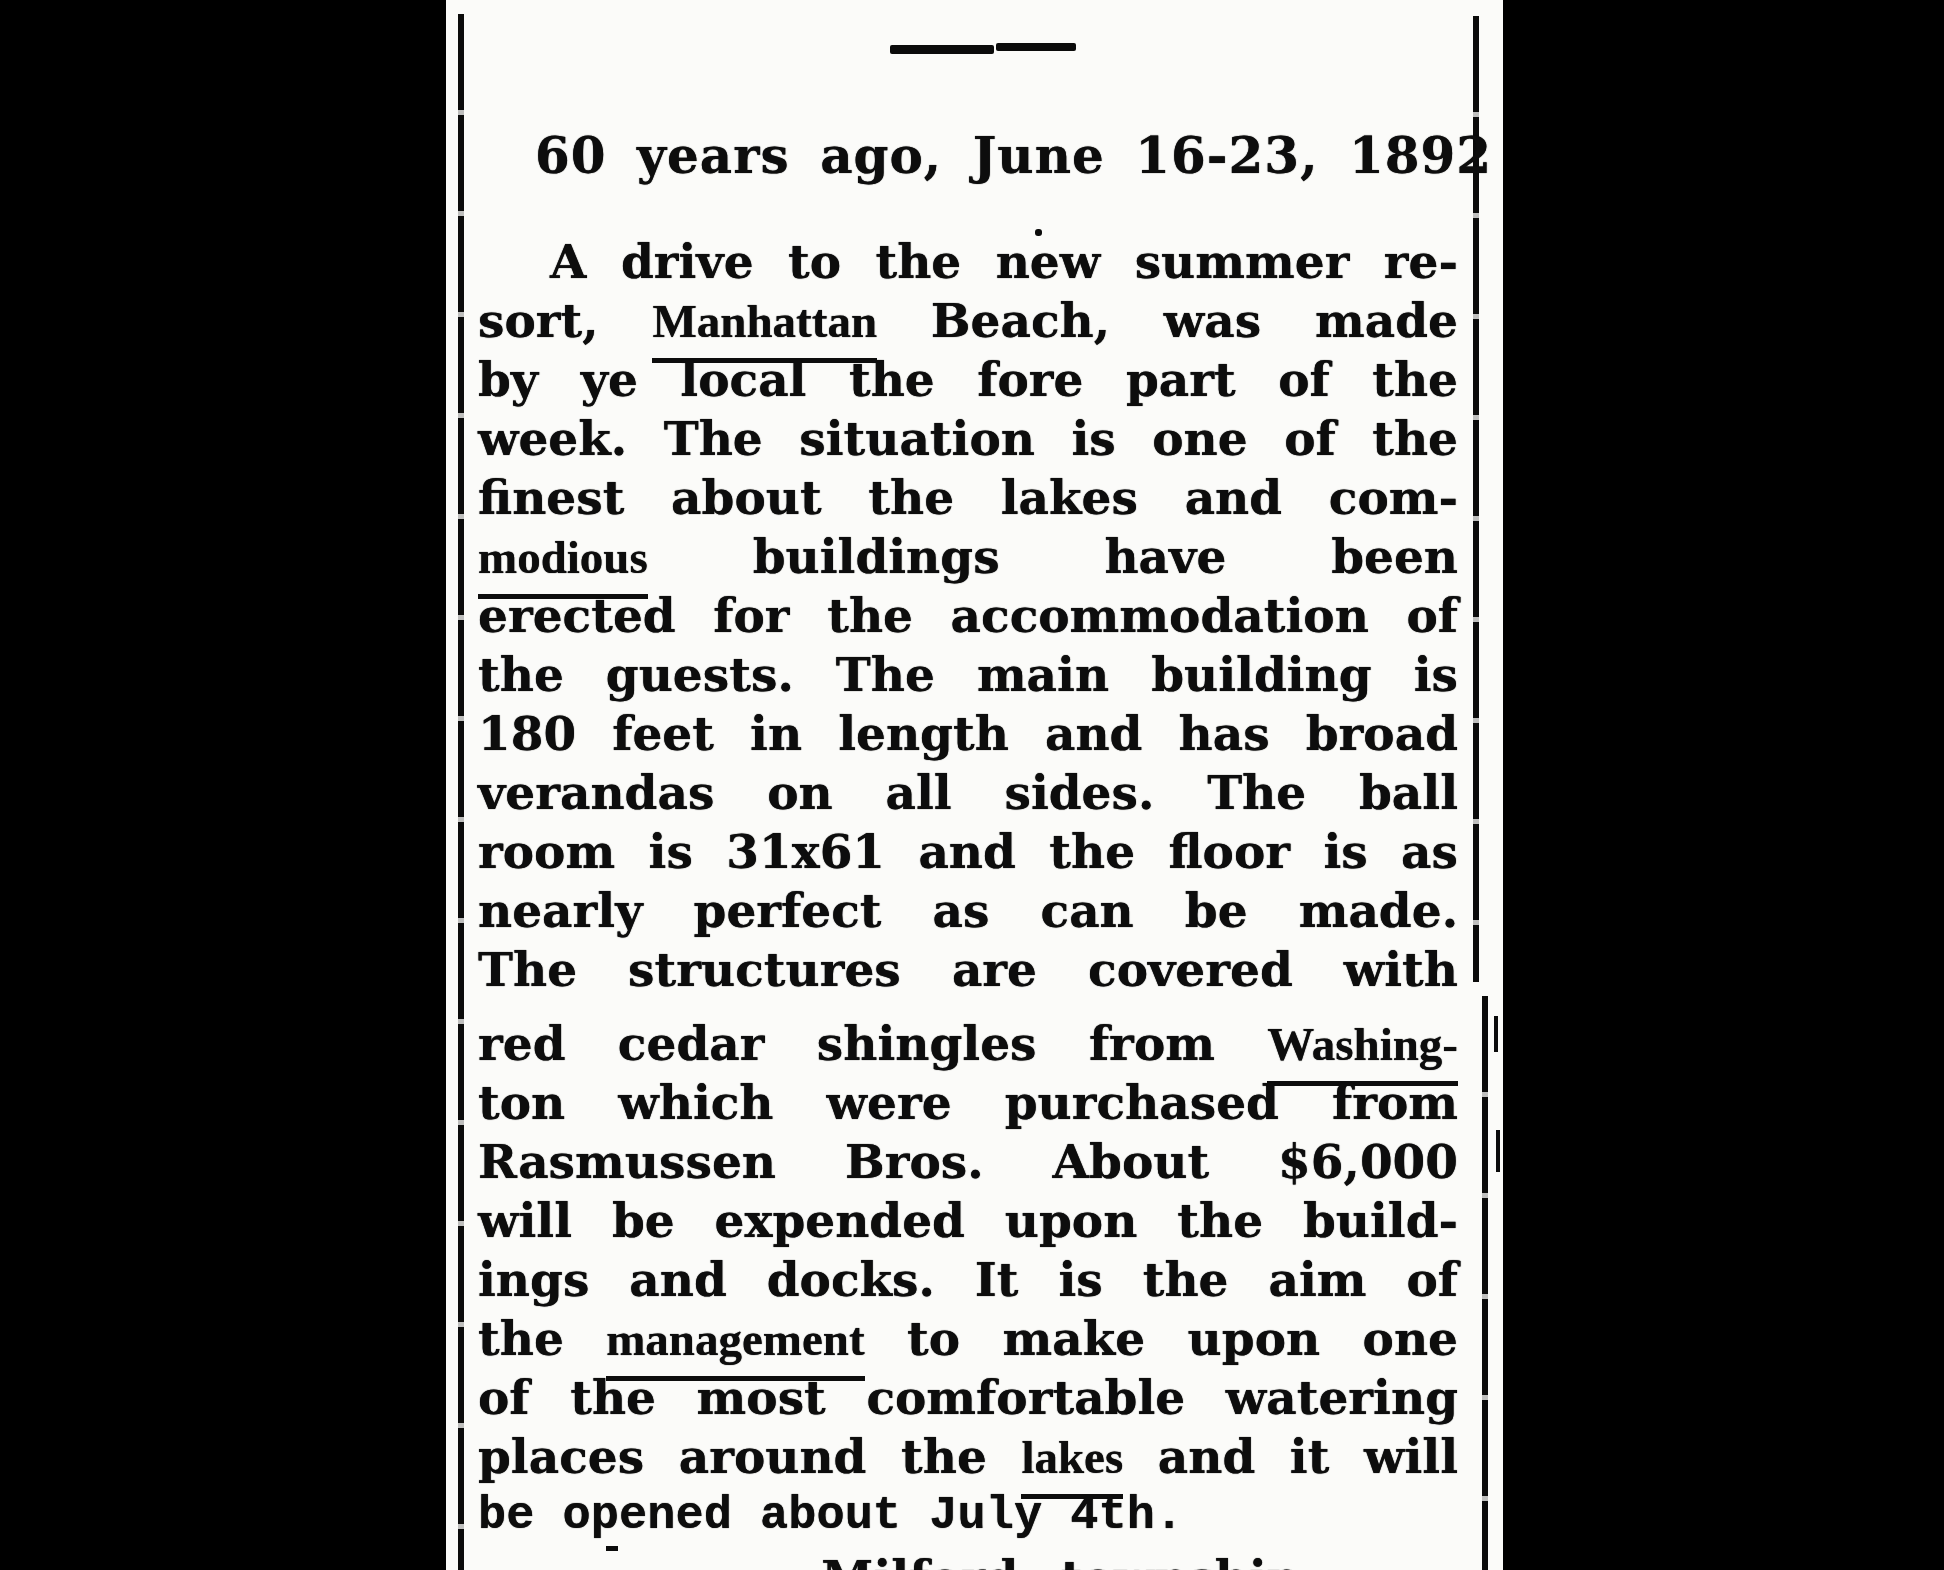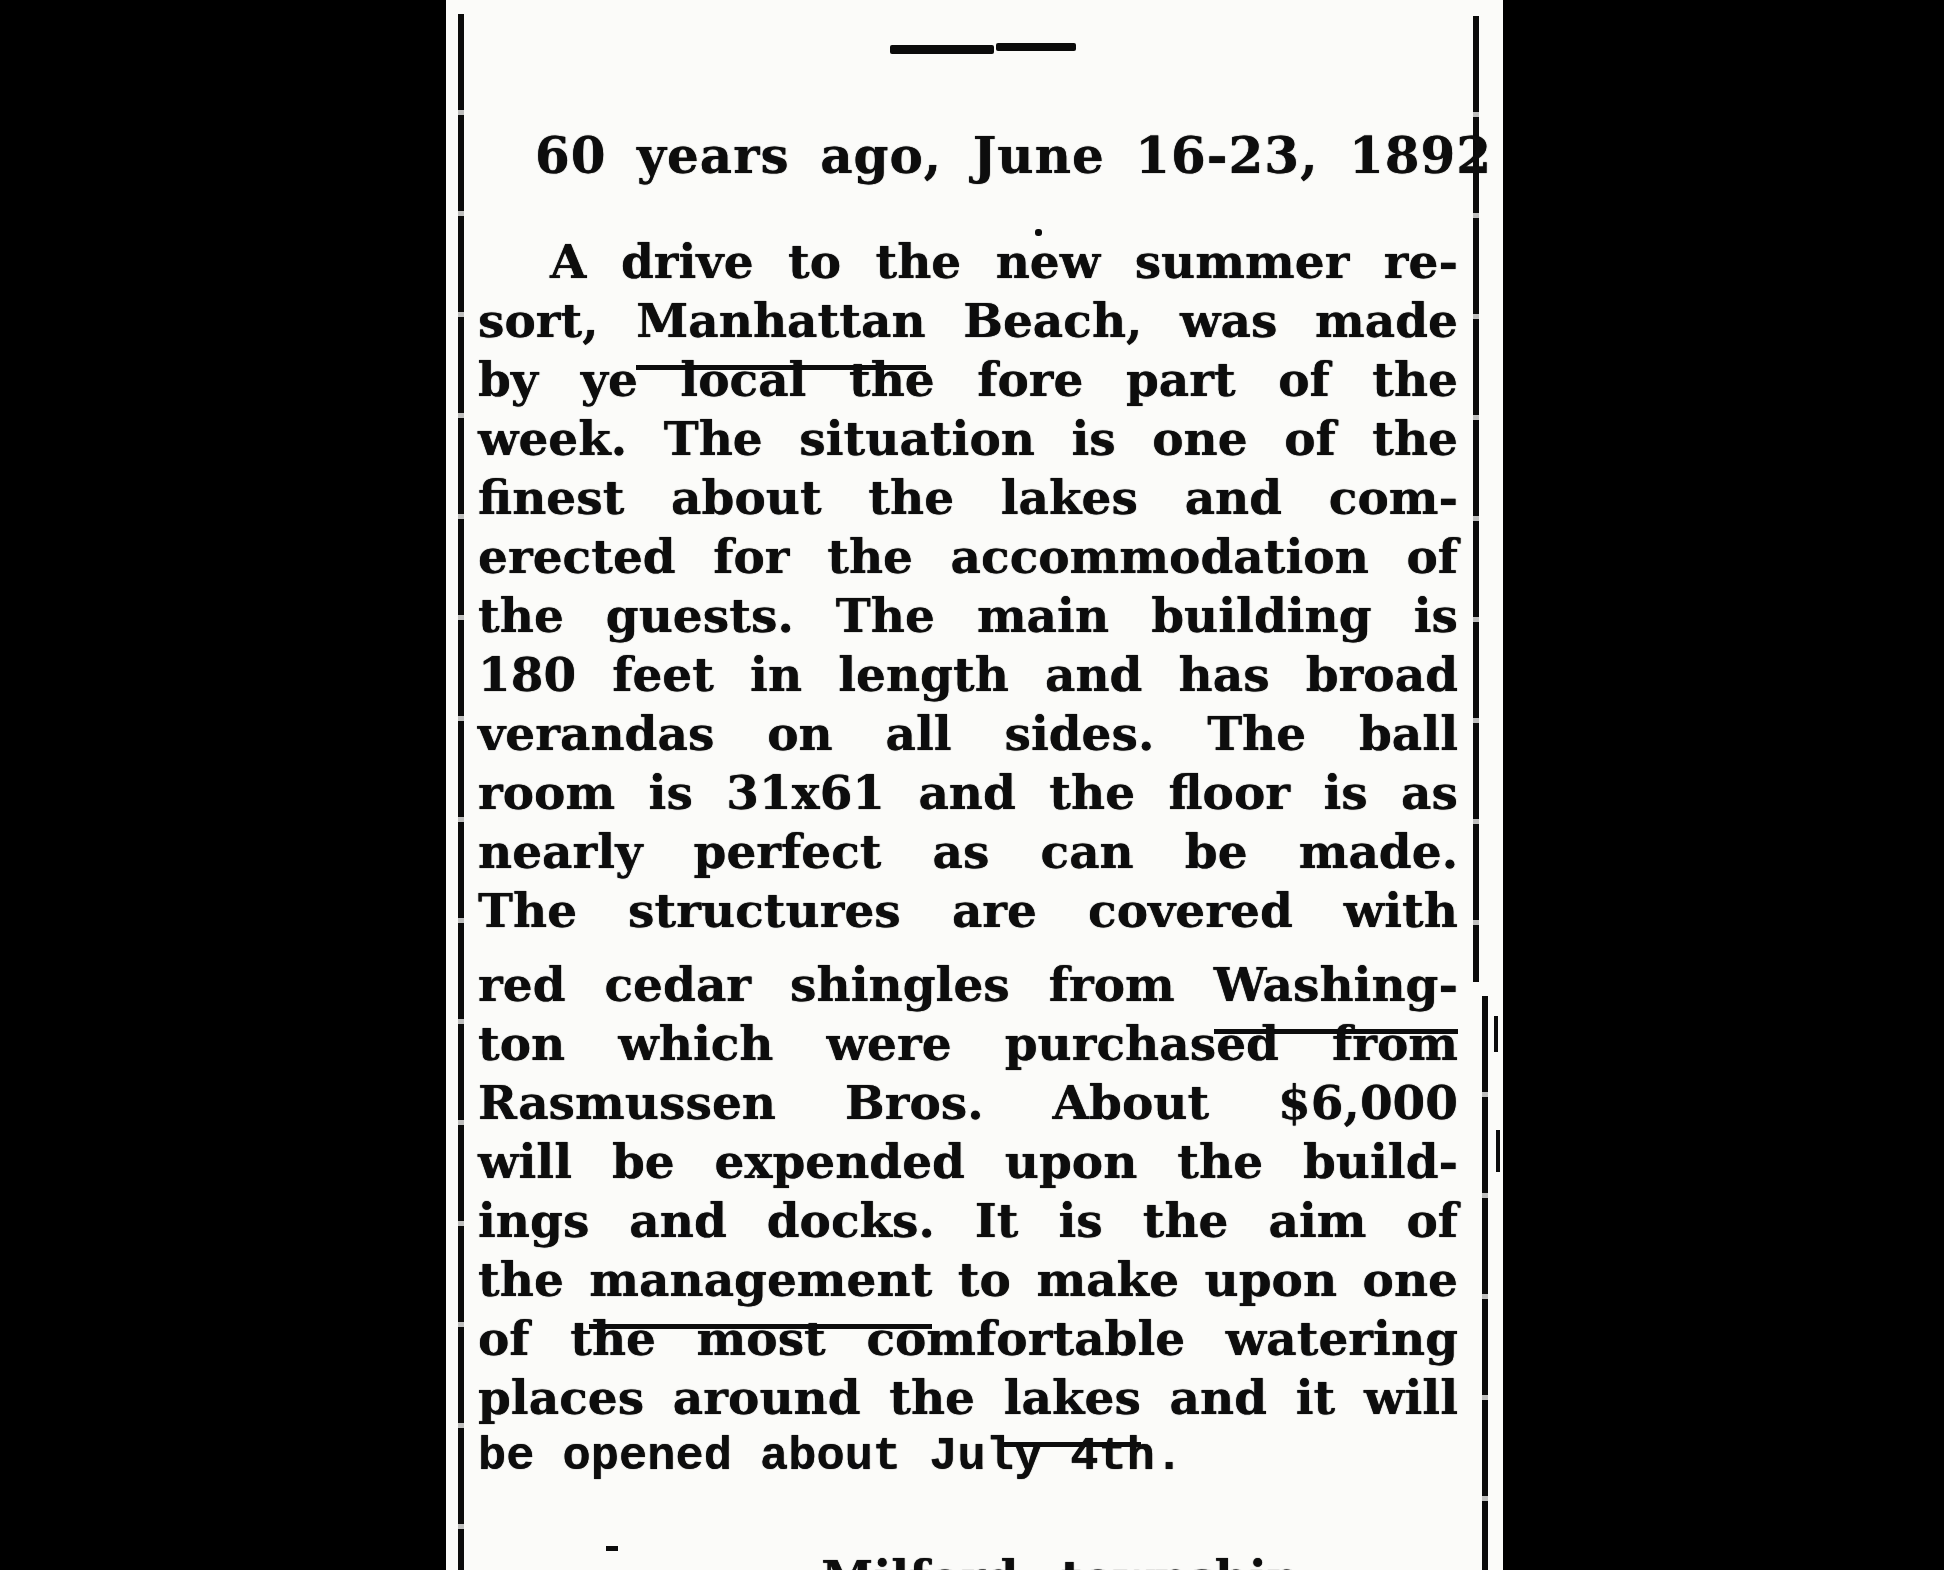--- a/index.html
+++ b/index.html
@@ -79,21 +79,22 @@
     text-align: justify;
     text-align-last: justify;
     white-space: nowrap;
     overflow: visible;
   }
   .line.indent { text-indent: 72px; }
   .line.gap    { margin-top: 15px; }
   .line.flush  { text-align: right; text-align-last: left; font-family: Liberation Mono, monospace; }
   .u {
     border-bottom: 5px solid #0d0d0d;
-    padding-bottom: 17px;
+    padding-bottom: 11px;
+    font-family: Liberation Serif, serif;
   }
   .partial-line {
     position: absolute;
     left: 286px;
     top: 1548px;
     width: 700px;
     font-size: 47px;
     font-weight: 700;
     color: #0d0d0d;
     line-height: 59px;
@@ -123,20 +124,21 @@
     <div class="dash-seg" style="left:550px; top:43px; width:80px; height:8px;"></div>
 
     <div class="headline">60 years ago, June 16-23, 1892</div>
 
     <div class="article-body">
         <div class="line indent"><span>A drive to the new summer re-</span></div>
         <div class="line"><span>sort, </span><span class="u">Manhattan</span><span> Beach, was made</span></div>
         <div class="line"><span>by ye local the fore part of the</span></div>
         <div class="line"><span>week. The situation is one of the</span></div>
         <div class="line"><span>finest about the lakes and com-</span></div>
+        <div class="line"><span class="u">modious</span><span> buildings have been</span></div>
         <div class="line"><span>erected for the accommodation of</span></div>
         <div class="line"><span>the guests. The main building is</span></div>
         <div class="line"><span>180 feet in length and has broad</span></div>
         <div class="line"><span>verandas on all sides. The ball</span></div>
         <div class="line"><span>room is 31x61 and the floor is as</span></div>
         <div class="line"><span>nearly perfect as can be made.</span></div>
         <div class="line"><span>The structures are covered with</span></div>
         <div class="line gap"><span>red cedar shingles from </span><span class="u">Washing-</span></div>
         <div class="line"><span>ton which were purchased from</span></div>
         <div class="line"><span>Rasmussen Bros. About $6,000</span></div>

